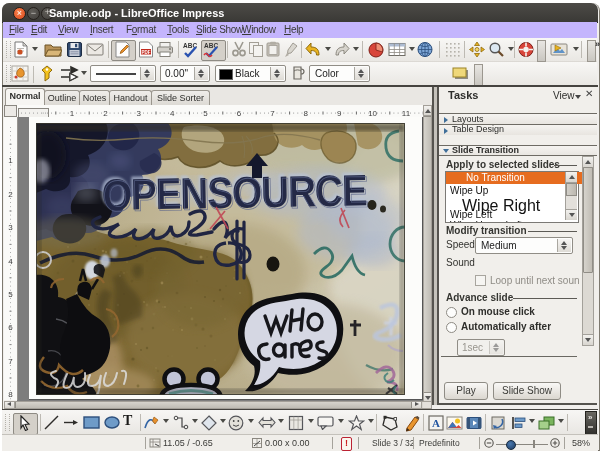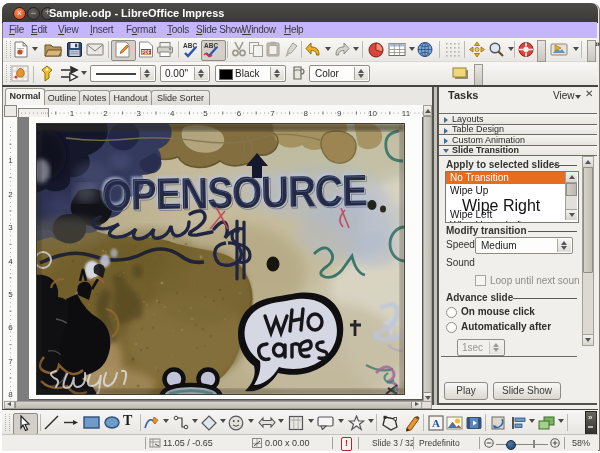--- a/index.html
+++ b/index.html
@@ -750,33 +750,29 @@
 <div class="abs" style="left:136px;top:8px;width:0;height:0;border-left:3.5px solid transparent;border-right:3.5px solid transparent;border-top:4px solid #444"></div>
 <div class="abs" style="left:146px;top:1px;font-size:10px;color:#444">✕</div>
 <div class="secbar" style="top:26px;font-weight:normal">
         <div class="tri" style="border-left:4px solid #3f6e99;border-top:3px solid transparent;border-bottom:3px solid transparent"></div>
         <span style="position:absolute;left:13px;top:-0.5px">Layouts</span>
       </div>
 <div class="secbar" style="top:36.5px;font-weight:normal">
         <div class="tri" style="border-left:4px solid #3f6e99;border-top:3px solid transparent;border-bottom:3px solid transparent"></div>
         <span style="position:absolute;left:13px;top:-0.5px">Table Design</span>
       </div>
-<div class="secbar" style="top:47px;font-weight:normal">
-        <div class="tri" style="border-left:4px solid #3f6e99;border-top:3px solid transparent;border-bottom:3px solid transparent"></div>
-        <span style="position:absolute;left:13px;top:-0.5px">Custom Animation</span>
-      </div>
 <div class="secbar" style="top:57.5px;font-weight:bold">
         <div class="abs" style="left:4px;top:3.5px;width:0;height:0;border-left:3px solid transparent;border-right:3px solid transparent;border-top:4px solid #3f6e99"></div>
         <span style="position:absolute;left:13px;top:-0.5px">Slide Transition</span>
       </div>
 <div class="abs" style="left:0;top:67.5px;width:158px;height:1px;background:#6e6b64"></div>
 <div class="ph" style="left:7px;top:72px">Apply to selected slides</div>
 <div class="pline" style="left:115px;top:78px;width:23px"></div>
 <div class="abs" style="left:6px;top:84px;width:132px;height:50px;background:#fff;border:1px solid #7b7975">
-<div class="abs" style="left:0;top:0;width:118px;height:12px;background:#e66c1f;color:#fff;font-size:10px;line-height:12px;padding-left:4px">No Transition</div>
+<div class="abs" style="left:0;top:0;width:118px;height:12px;background:#e66c1f;color:#fff;font-size:10px;line-height:12px;padding-left:20px">No Transition</div>
 <div class="abs" style="left:4px;top:13px;font-size:10px;color:#111">Wipe Up</div>
 <div class="abs" style="left:16px;top:25px;font-size:16px;color:#111">Wipe Right</div>
 <div class="abs" style="left:4px;top:37px;font-size:10px;color:#111">Wipe Left</div>
 <div class="abs" style="left:4px;top:48px;height:2px;overflow:hidden;font-size:10px;color:#111">Wipe Upper Left</div>
 <div class="abs" style="left:119px;top:0;width:11px;height:48px;background:#e3e0db;border-left:1px solid #a3a09a">
 <div class="abs" style="left:0px;top:0;width:11px;height:10px;background:linear-gradient(#f2f1ee,#d8d5cf);border-bottom:1px solid #a3a09a">
             <div class="abs" style="left:2.5px;top:3px;border-left:3px solid transparent;border-right:3px solid transparent;border-bottom:4px solid #555"></div>
           </div>
 <div class="abs" style="left:0px;bottom:0;width:11px;height:10px;background:linear-gradient(#f2f1ee,#d8d5cf);border-top:1px solid #a3a09a">
             <div class="abs" style="left:2.5px;top:3px;border-left:3px solid transparent;border-right:3px solid transparent;border-top:4px solid #555"></div>

